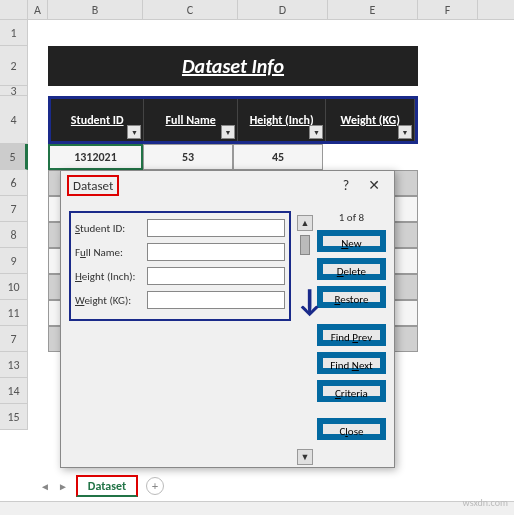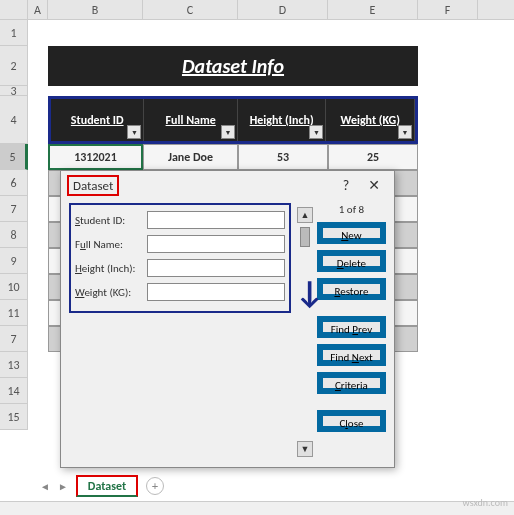--- a/index.html
+++ b/index.html
@@ -35,21 +35,21 @@
   .tbody .trow > div.dark { background: #d0d0d0; }
   .th-b { width: 95px; } .th-c { width: 95px; } .th-d { width: 90px; } .th-e { width: 90px; }
   
   .selected-cell { border: 2px solid #217346 !important; }
   
   .dialog { position: absolute; left: 60px; top: 170px; width: 335px; height: 298px; background: #f0f0f0; border: 1px solid #888; box-shadow: 2px 2px 8px rgba(0,0,0,0.3); }
   .dlg-title { height: 28px; display: flex; align-items: center; padding: 0 6px; }
   .dlg-title .name-hl { border: 2px solid #d00; padding: 1px 4px; font-size: 13px; }
   .dlg-title .spacer { flex: 1; }
   .dlg-title .help, .dlg-title .close { width: 28px; text-align: center; font-size: 14px; cursor: pointer; }
-  .dlg-body { display: flex; padding: 4px 8px 8px 8px; gap: 6px; }
+  .dlg-body { display: flex; padding: 4px 8px 8px 8px; gap: 6px; margin-top: 8px; }
   .fields { flex: 1; border: 2px solid #1a2a8a; padding: 6px 4px; height: 110px; }
   .fields .frow { display: flex; align-items: center; margin-bottom: 6px; }
   .fields .frow label { width: 72px; font-size: 11px; }
   .fields .frow label .ul { text-decoration: underline; }
   .fields .frow input { flex: 1; height: 18px; border: 1px solid #888; background: #fff; padding: 0 2px; font-size: 11px; }
   .scroll-col { width: 18px; position: relative; }
   .scroll-col .arrow-up { position: absolute; top: 4px; width: 16px; height: 16px; background: #e0e0e0; border: 1px solid #999; text-align: center; font-size: 9px; line-height: 14px; }
   .scroll-col .thumb { position: absolute; top: 24px; width: 10px; left: 3px; height: 20px; background: #bbb; border: 1px solid #888; }
   .scroll-col .bluearrow { position: absolute; top: 70px; color: #1a2a8a; font-size: 32px; font-weight: bold; left: -2px; }
   .scroll-col .arrow-down { position: absolute; bottom: 4px; width: 16px; height: 16px; background: #e0e0e0; border: 1px solid #999; text-align: center; font-size: 9px; line-height: 14px; }
@@ -118,23 +118,22 @@
             <span class="filt">▼</span>
           </div>
         <div class="th-e">
             <span>Weight (KG)</span>
             <span class="filt">▼</span>
           </div>
       </div>
       <div class="tbody">
         <div class="trow">
           <div class="th-b selected-cell">1312021</div>
-          <div class="th-c">Jane Doe</div>
           <div class="th-d">53</div>
-          <div class="th-e">25</div>
+          <div class="th-e">45</div>
         </div>
         <div class="trow">
             <div class="th-b dark"></div>
             <div class="th-c dark"></div>
             <div class="th-d dark"></div>
             <div class="th-e dark">47</div>
           </div>
         <div class="trow">
             <div class="th-b"></div>
             <div class="th-c"></div>

